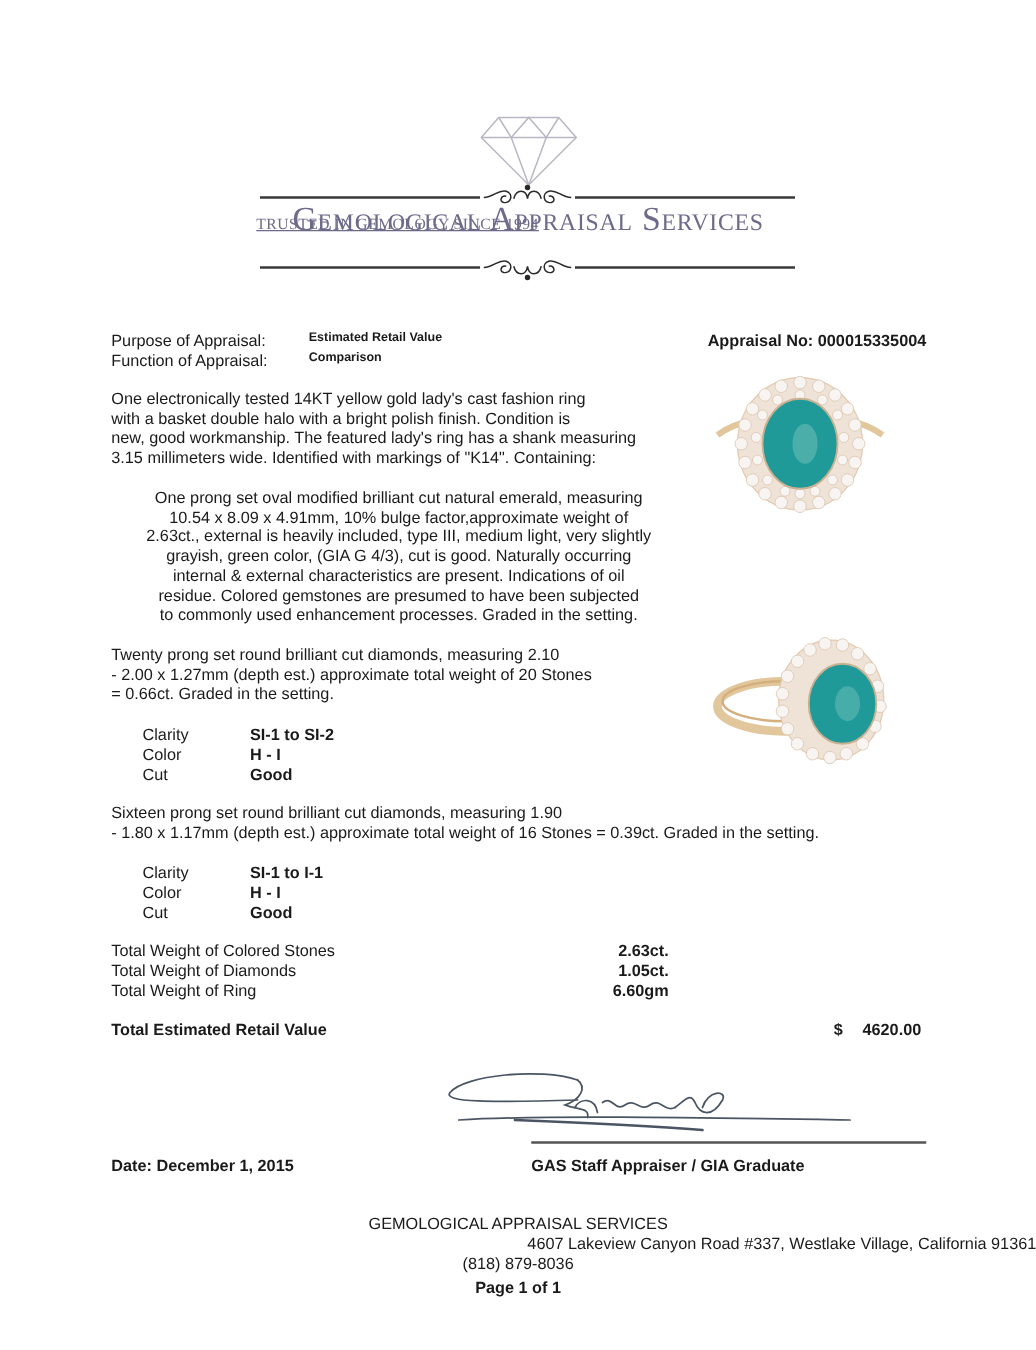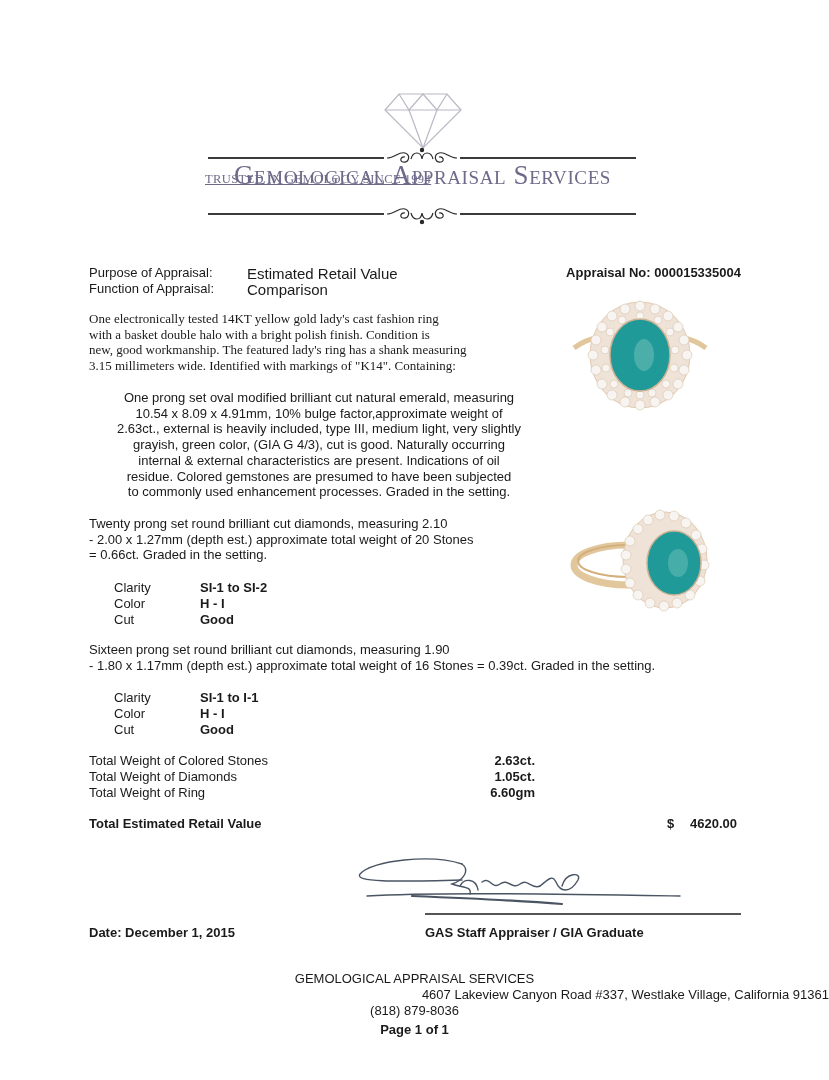--- a/index.html
+++ b/index.html
@@ -19,21 +19,21 @@
     }
     .logo-sub {
       left: 205px; top: 172px; width: 435px; 
       font-family: "Liberation Serif", serif; font-size: 12.5px; letter-spacing: 0.4px;
       color: #6e6a8a; white-space: nowrap; text-decoration: underline;
     }
     .appraisal-no {
       right: 88px; top: 227px; font-size: 13px; font-weight: bold; white-space: nowrap; margin-top: 38px;
     }
     .kv-label { font-size: 13px; white-space: nowrap; }
-    .kv-value { font-size: 15px; font-weight: normal; white-space: nowrap; }
+    .kv-value { font-size: 10px; font-weight: bold; white-space: nowrap; }
     .para { left: 89px; width: 460px; font-size: 13px; line-height: 15.7px; }
     .para.wide { width: 640px; }
     .grade-label { font-size: 13px; white-space: nowrap; }
     .grade-value { font-size: 13px; font-weight: bold; white-space: nowrap; }
     .total-label { font-size: 13px; white-space: nowrap; }
     .total-value { font-size: 13px; font-weight: bold; white-space: nowrap; text-align: right; width: 80px; }
     .bold13 { font-size: 13px; font-weight: bold; white-space: nowrap; }
     .footer { left: 0; width: 829px; text-align: center; font-size: 13px; white-space: nowrap; }
     .sig-line { left: 425px; top: 913px; width: 316px; height: 2px; background: #555; }
   </style>
@@ -74,21 +74,21 @@
 </svg>
 <div class="abs logo-line" style="left:460px; top:213px; width:176px;"></div>
 
 <div class="abs appraisal-no">Appraisal No: 000015335004</div>
 
 <div class="abs kv-label" style="left:89px; top:265px;">Purpose of Appraisal:</div>
 <div class="abs kv-value" style="left:247px; top:265px;">Estimated Retail Value</div>
 <div class="abs kv-label" style="left:89px; top:281px;">Function of Appraisal:</div>
 <div class="abs kv-value" style="left:247px; top:281px;">Comparison</div>
 
-<div class="abs para" style="top:311px;font-family:Liberation Serif, serif;">
+<div class="abs para" style="top:311px;">
   <div>One electronically tested 14KT yellow gold lady's cast fashion ring</div>
   <div>with a basket double halo with a bright polish finish. Condition is</div>
   <div>new, good workmanship. The featured lady's ring has a shank measuring</div>
   <div>3.15 millimeters wide. Identified with markings of "K14".  Containing:</div>
 </div>
 
 <div class="abs para" style="top:390px;text-align:center;">
   <div>One prong set oval modified brilliant cut natural emerald, measuring</div>
   <div>10.54 x 8.09 x 4.91mm, 10% bulge factor,approximate weight of</div>
   <div>2.63ct., external is heavily included, type III, medium light, very slightly</div>

